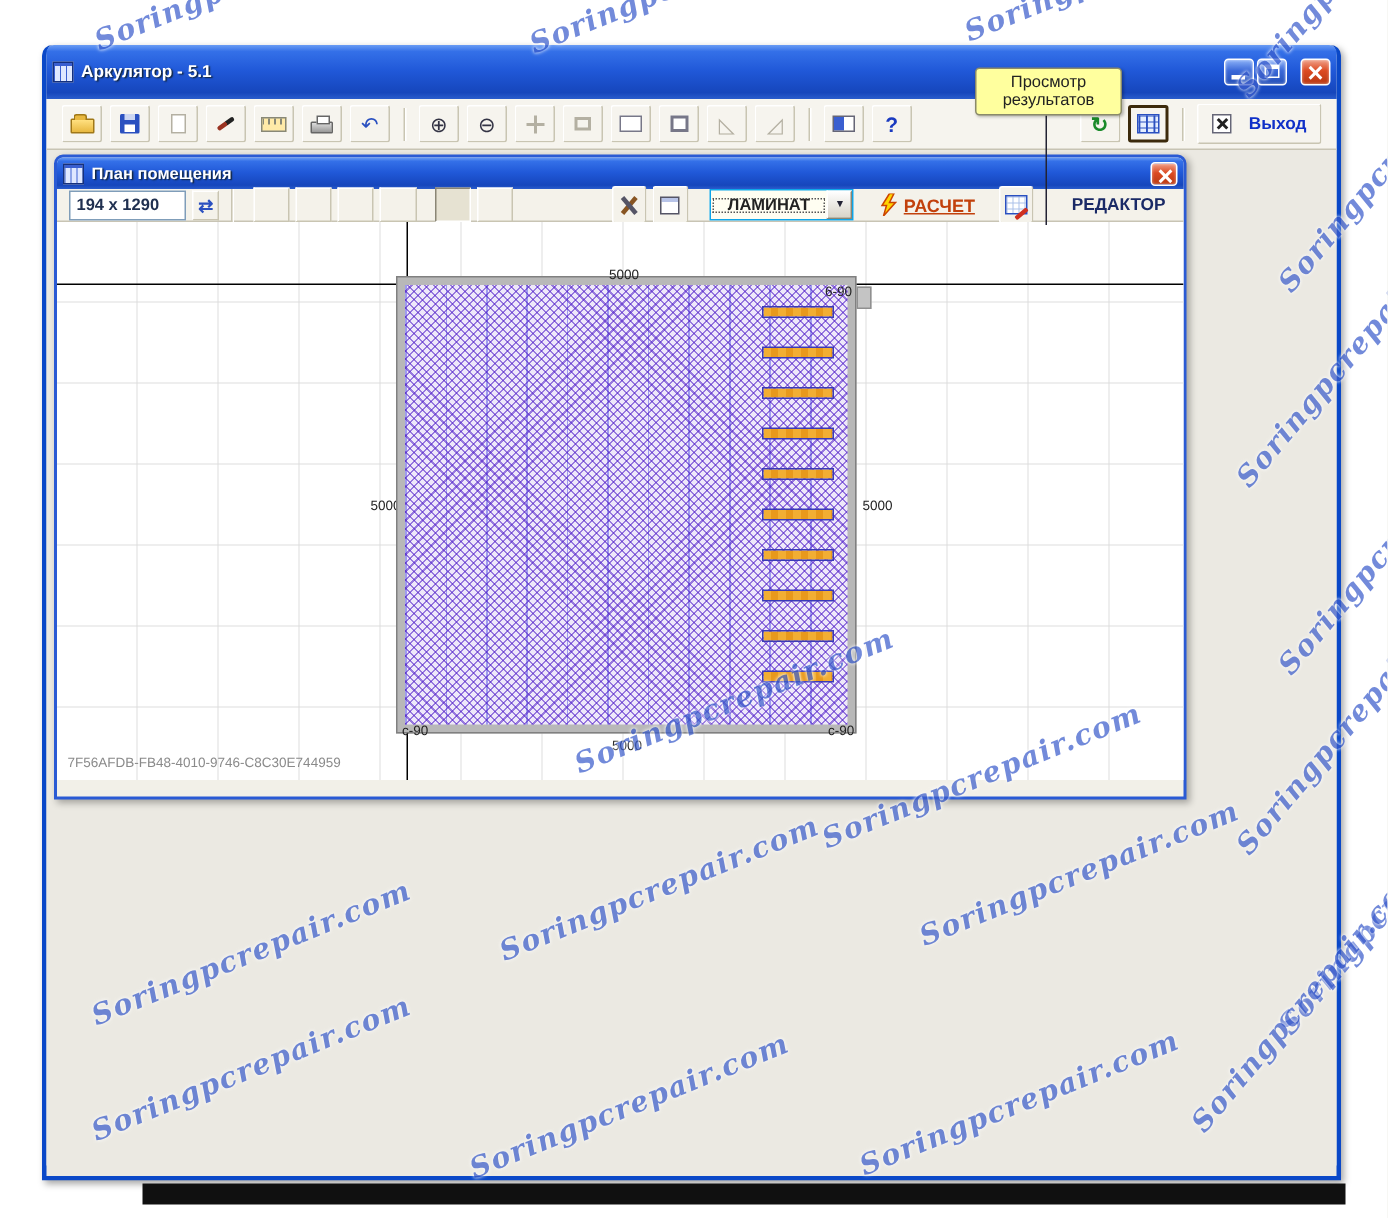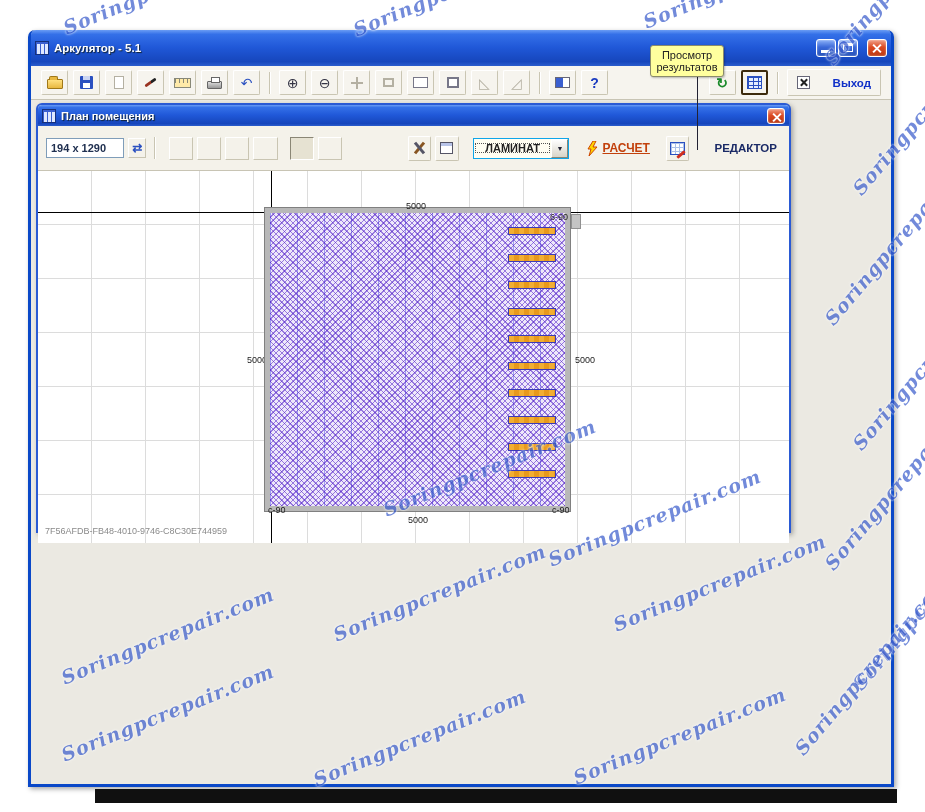--- a/index.html
+++ b/index.html
@@ -29,21 +29,21 @@
 
   .toolbar { height:34px; background:#f6f4ee; border-bottom:1px solid #c8c4b4; display:flex; align-items:center; padding:0 10px; gap:5px; }
   .tbtn { width:27px; height:25px; display:flex; align-items:center; justify-content:center; background:#f6f4ee;
           border:1px solid; border-color:#fff #c9c5b2 #c9c5b2 #fff; border-radius:2px; font-size:14px; color:#334; }
   .tbtn .glyph { font-size:14px; line-height:1; }
   .tbtn.disabled { color:#b4b0a2; }
   .tbtn.highlight { border:2px solid #3c2a0c; }
   .tb-sep { width:1px; height:22px; background:#c9c5b2; box-shadow:1px 0 0 #fff; margin:0 4px; }
   .spacer { flex:1; }
   .blue-g { color:#2a50c0; } .green-g { color:#1a8a2a; font-weight:bold; } .help-g { color:#1a3ac0; font-weight:bold; }
-  .exit-btn { display:flex; align-items:center; gap:23px; height:27px; padding:0 9px; background:#f6f4ee;
+  .exit-btn { display:flex; align-items:center; gap:12px; height:27px; padding:0 9px; background:#f6f4ee;
           border:1px solid; border-color:#fff #c9c5b2 #c9c5b2 #fff; border-radius:2px; }
   .exit-lbl { color:#1030c8; font-weight:bold; font-size:11.5px; }
 
   
   .ico-folder { position:relative; width:16px; height:10px; margin-top:3px; background:linear-gradient(#ffe080,#e8b840); border:1px solid #a07818; border-radius:1px; }
   .ico-folder::before { content:""; position:absolute; top:-4px; left:1px; width:7px; height:3px; background:#e8b840; border:1px solid #a07818; border-bottom:none; border-radius:2px 2px 0 0; }
   .ico-floppy { position:relative; width:13px; height:13px; background:#2a50c0; border-radius:1px; }
   .ico-floppy::before { content:""; position:absolute; left:3px; top:0; width:7px; height:4px; background:#ccd6f2; }
   .ico-floppy::after { content:""; position:absolute; left:3px; bottom:1px; width:7px; height:5px; background:#fff; }
   .ico-page { width:10px; height:13px; background:#fff; border:1px solid #b4b0a2; }
@@ -61,35 +61,35 @@
   .ico-plus::after  { content:""; position:absolute; top:5px; left:0; width:12px; height:2px; background:#b4b0a2; }
   .ico-sq { width:11px; height:9px; border:2px solid #b4b0a2; }
   .ico-split { width:15px; height:11px; border:1px solid #667; background:linear-gradient(90deg,#3a5fd0 0 7px,#fff 7px); }
   .ico-table { width:15px; height:13px; border:1px solid #2a50c0; background-color:#e4eeff;
           background-image:linear-gradient(#2a50c0 1px,transparent 1px),linear-gradient(90deg,#2a50c0 1px,transparent 1px); background-size:5px 4px; }
   .ico-exit { position:relative; width:13px; height:13px; border:1px solid #667; background:#fff; }
   .ico-exit::before,.ico-exit::after { content:""; position:absolute; left:5px; top:1px; width:2px; height:9px; background:#222; }
   .ico-exit::before { transform:rotate(45deg); } .ico-exit::after { transform:rotate(-45deg); }
 
   
-  .callout { position:absolute; left:650px; top:45px; width:74px; height:32px; z-index:40;
+  .callout { position:absolute; left:650px; top:45px; width:98px; height:32px; z-index:40;
           background:#ffff9e; border:1px solid #8a8a6a; border-radius:3px; display:flex; flex-direction:column;
           align-items:center; justify-content:center; font-size:11px; color:#222; box-shadow:1px 1px 2px rgba(0,0,0,.25); }
   .callout-line { position:absolute; left:697px; top:77px; width:1px; height:73px; background:#223; z-index:39; }
 
   
   .client { position:relative; height:677px; background:#ebe9e2; }
   .plan-win { position:absolute; left:5px; top:3px; width:755px; height:430px; border:2px solid #2a5ad4;
           border-radius:6px 6px 0 0; background:#f2f0e8; box-shadow:2px 2px 5px rgba(0,0,0,.3); }
   .plan-title { height:21px; border-radius:4px 4px 0 0; display:flex; align-items:center; padding:0 4px;
           background:linear-gradient(180deg,#6a9cf4 0%,#3470e8 12%,#2058d8 48%,#1646bc 88%,#2a5ccc 100%); }
   .plan-title .ttl { color:#fff; font-weight:bold; font-size:11px; text-shadow:1px 1px 1px #123; margin-left:5px; flex:1; }
   .wbtn.small { width:18px; height:16px; }
 
-  .plan-toolbar { height:45px; background:#f4f2ea; border-bottom:1px solid #c8c4b4; display:flex; align-items:center; padding:0 8px; gap:4px; }
+  .plan-toolbar { height:22px; background:#f4f2ea; border-bottom:1px solid #c8c4b4; display:flex; align-items:center; padding:0 8px; gap:4px; }
   .size-input { width:78px; height:20px; border:1px solid #7f9db9; background:#fff; font:bold 11px "Liberation Sans",sans-serif; color:#203050; padding:0 4px; }
   .sbtn { width:21px; height:20px; display:flex; align-items:center; justify-content:center; background:#f4f2ea;
           border:1px solid; border-color:#fff #c9c5b2 #c9c5b2 #fff; color:#2a50c0; font-size:12px; font-weight:bold; }
   .pbtn { width:27px; height:23px; padding:2px; background:#f4f2ea; border:1px solid; border-color:#fff #c9c5b2 #c9c5b2 #fff; }
   .pbtn.pressed { border-color:#8a8675 #fff #fff #8a8675; background:#e6e2d2; }
   .pat { width:100%; height:100%; }
   .pat1 { background-color:#fff; background-image:linear-gradient(#3a66dd 1px,transparent 1px),linear-gradient(90deg,#3a66dd 1px,transparent 1px); background-size:5px 5px; }
   .pat2 { background:repeating-linear-gradient(90deg,#3a66dd 0 2px,#fff 2px 5px); }
   .pat3 { background:linear-gradient(90deg,#ffd84a 0 50%,#3a66dd 50% 56%,#fff 56%); }
   .pat4 { background-color:#aab4f0; background-image:linear-gradient(#2233bb 1px,transparent 1px),linear-gradient(90deg,#2233bb 1px,transparent 1px); background-size:3px 3px; }

